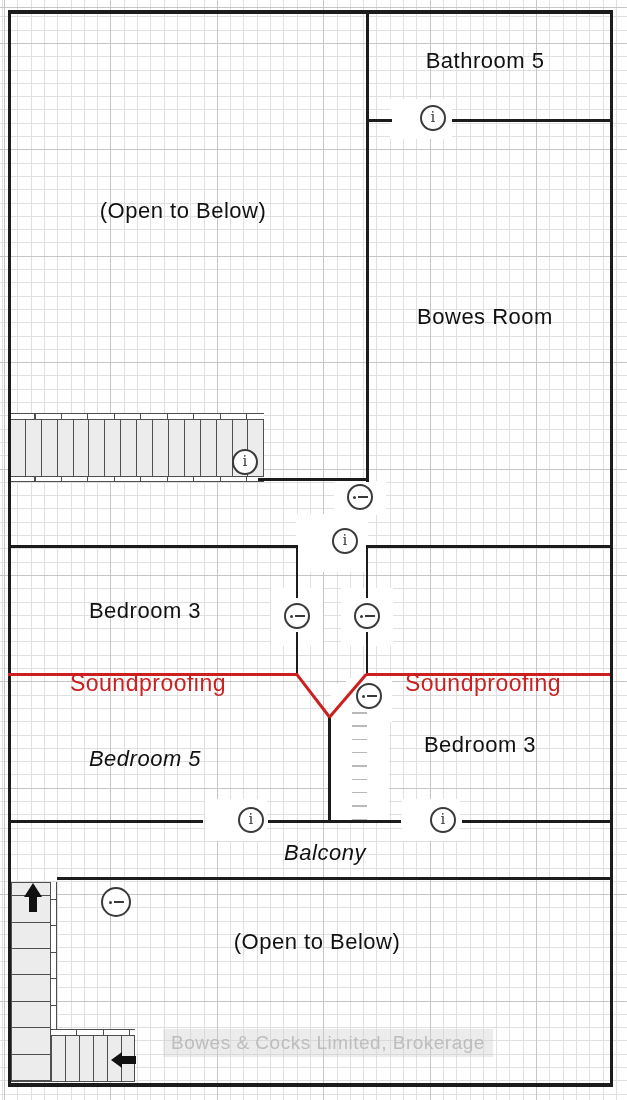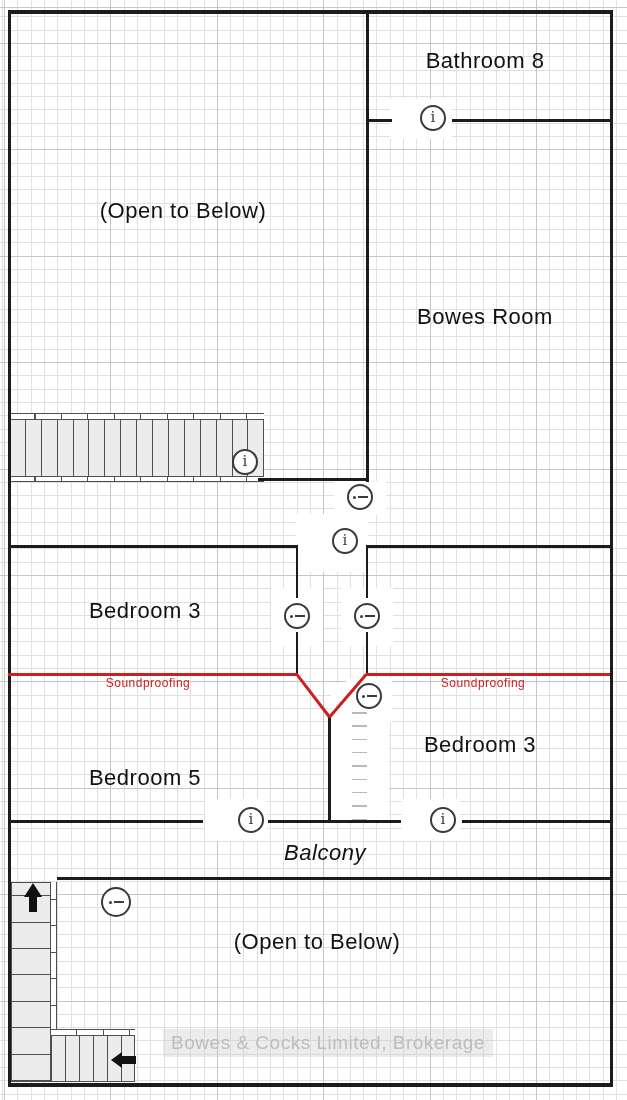--- a/index.html
+++ b/index.html
@@ -14,21 +14,21 @@
       repeating-linear-gradient(0deg,  #e0e0e0 0 1px, transparent 1px 13.3px);
     background-position:4px 8px;
   }
   .wall{position:absolute;background:#1c1c1c;}
   .redline{position:absolute;background:#cc1f1f;height:2.5px;}
   .halo{position:absolute;background:#fff;}
   .label{
     position:absolute;transform:translate(-50%,-50%);
     font-size:22px;color:#111;white-space:nowrap;letter-spacing:0.5px;
   }
-  .label.red{font-size:12px;color:#cc1f1f;}
+  .label.red{font-size:23px;color:#cc1f1f;}
   .icon-circle{
     position:absolute;width:26px;height:26px;border-radius:50%;
     border:2.5px solid #3a3a3a;background:#fff;box-sizing:border-box;
     display:flex;align-items:center;justify-content:center;
   }
   .icon-circle .iglyph{
     font-family:"DejaVu Serif",serif;font-size:15px;line-height:1;color:#3a3a3a;
     font-style:normal;margin-top:-1px;
   }
   .icon-circle .dot{width:3px;height:3px;border-radius:50%;background:#3a3a3a;margin-right:2px;}
@@ -156,26 +156,26 @@
       <span class="iglyph">i</span>
     </div>
   <div class="icon-circle" style="left:430px;top:807px;">
       <span class="iglyph">i</span>
     </div>
   <div class="icon-circle" style="left:101px;top:887px;width:30px;height:30px;">
       <span class="dot"></span>
       <span class="dash"></span>
     </div>
 
-  <div class="label" style="left:485px;top:61px;">Bathroom 8</div>
+  <div class="label" style="left:485px;top:61px;">Bathroom 5</div>
   <div class="label" style="left:183px;top:211px;">(Open to Below)</div>
   <div class="label" style="left:485px;top:317px;">Bowes Room</div>
   <div class="label" style="left:145px;top:611px;">Bedroom 3</div>
   <div class="label red" style="left:148px;top:683px;">Soundproofing</div>
   <div class="label red" style="left:483px;top:683px;">Soundproofing</div>
-  <div class="label" style="left:145px;top:778px;">Bedroom 5</div>
+  <div class="label" style="left:145px;top:759px;font-style:italic;">Bedroom 5</div>
   <div class="label" style="left:480px;top:745px;">Bedroom 3</div>
   <div class="label" style="left:325px;top:853px;font-style:italic;">Balcony</div>
   <div class="label" style="left:317px;top:942px;">(Open to Below)</div>
 
   <div class="watermark" style="left:312px;top:1043px;margin-left:16px;">Bowes &amp; Cocks Limited, Brokerage</div>
 
 </div>
 
 </body></html>

